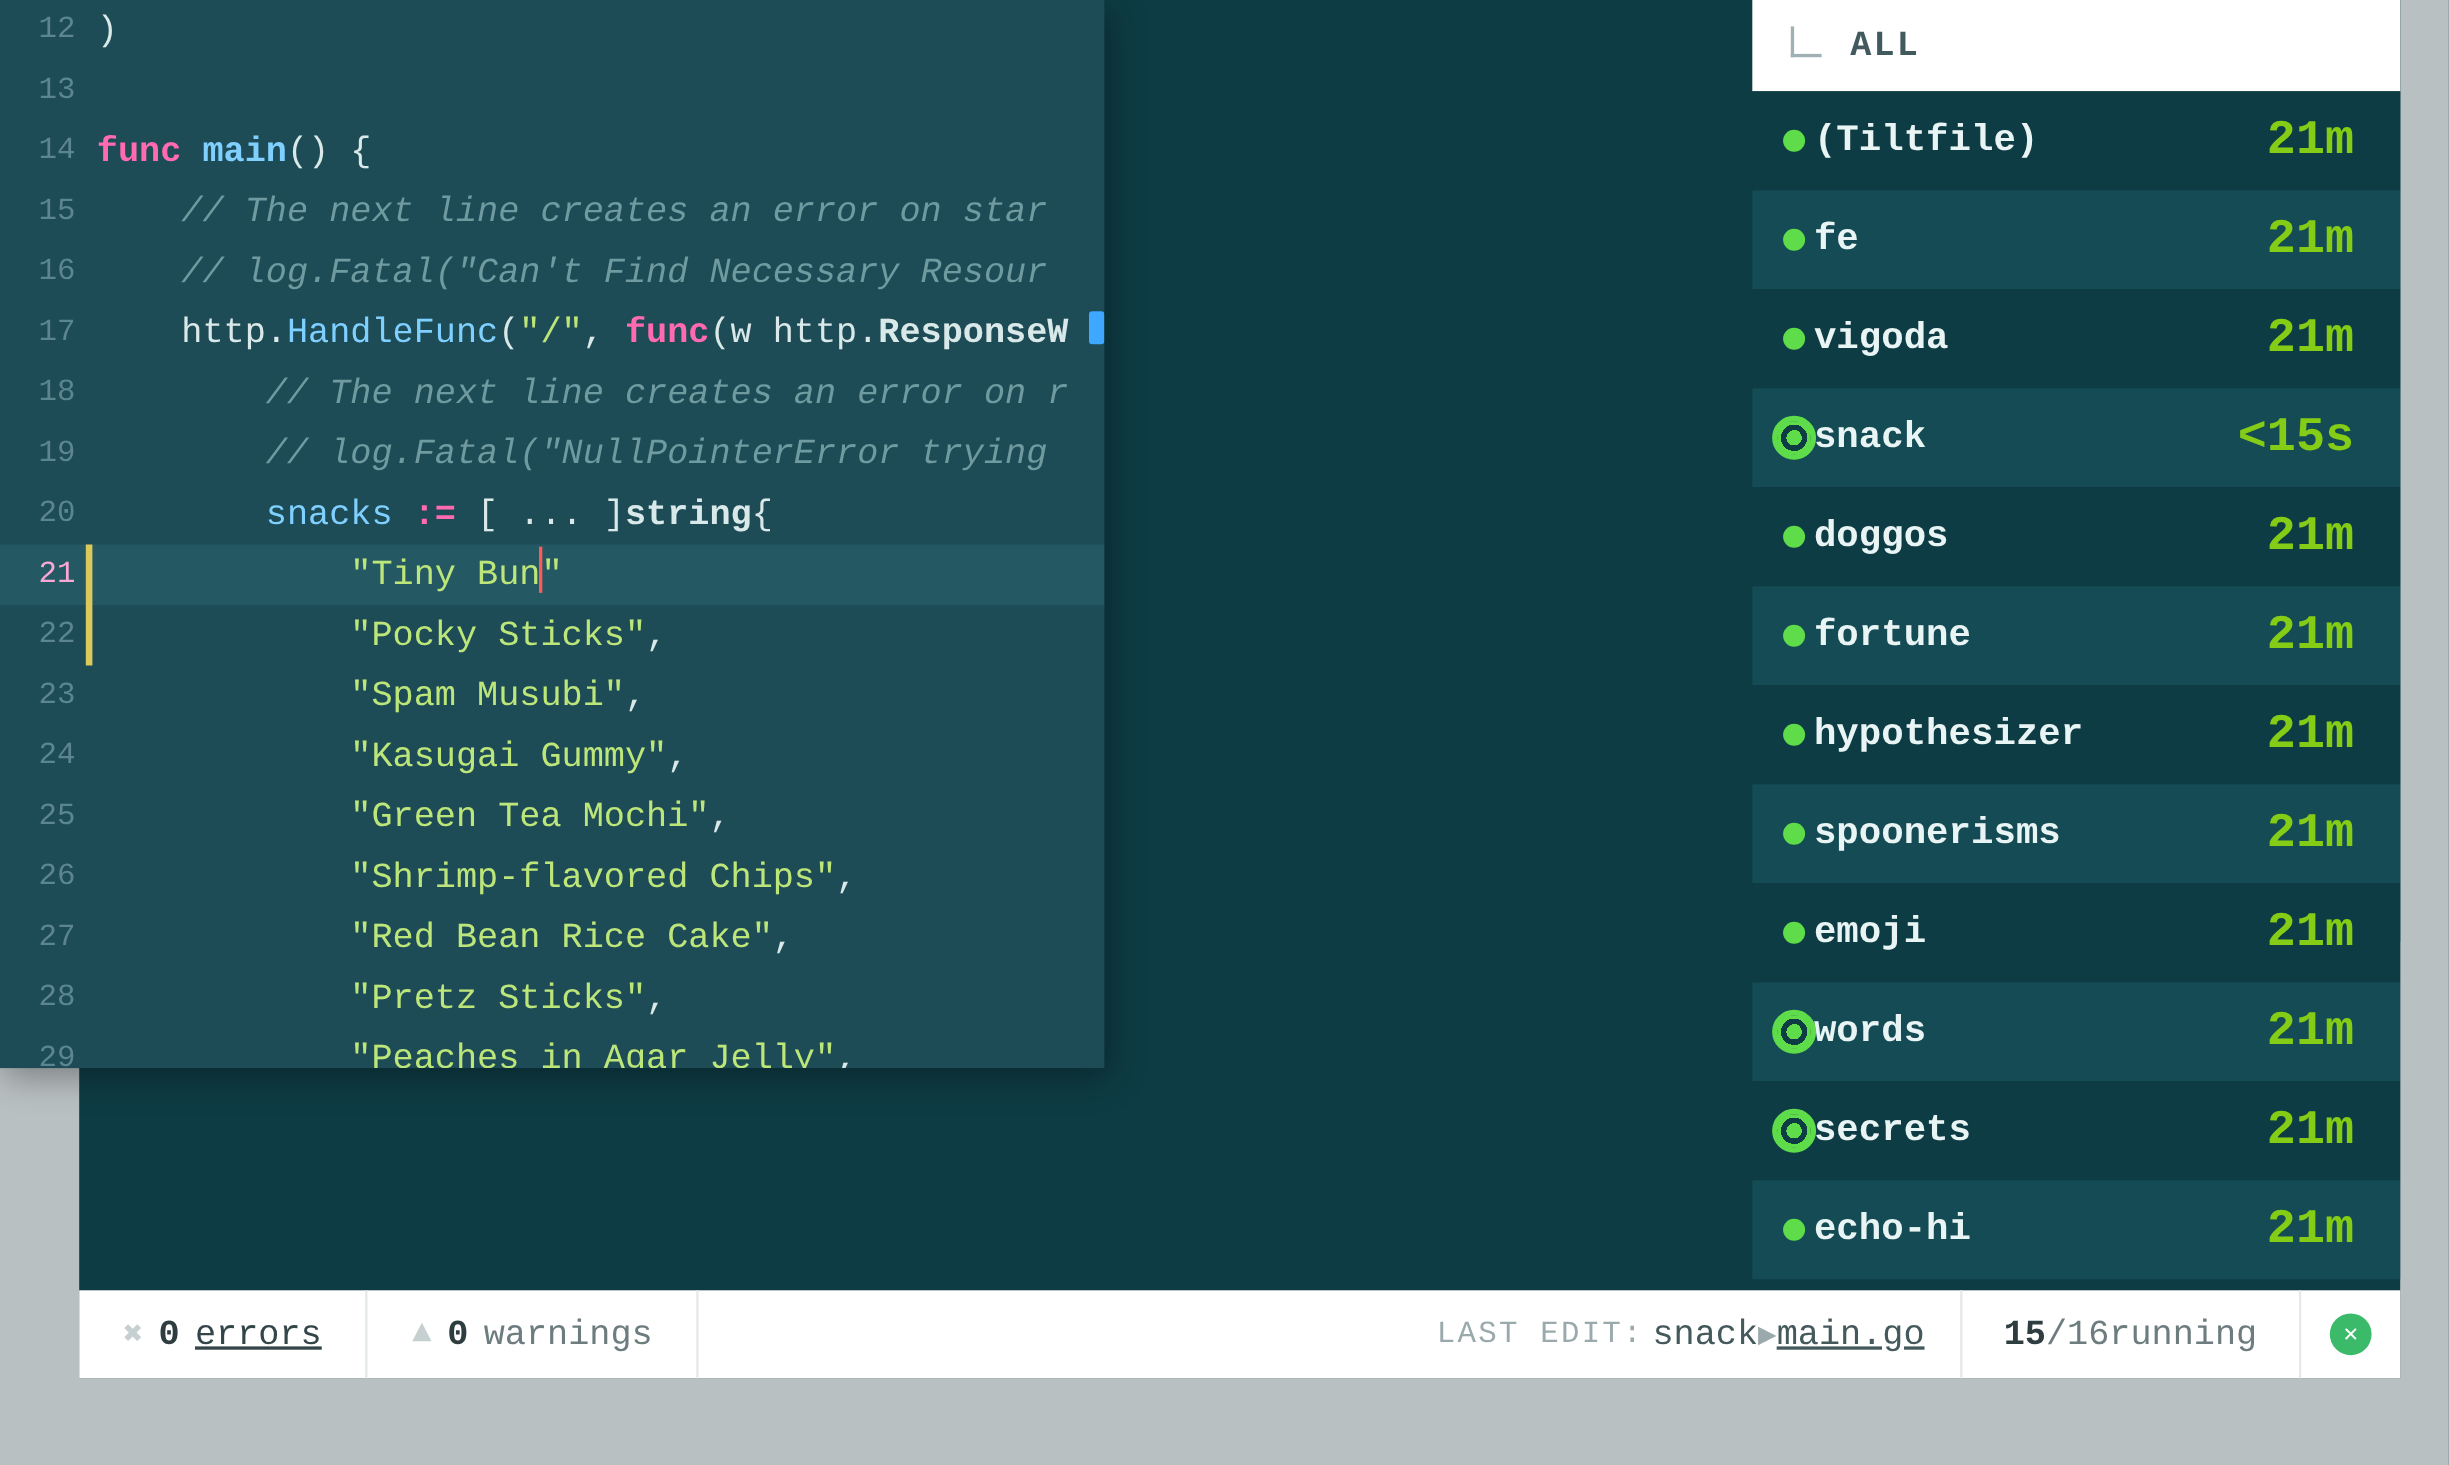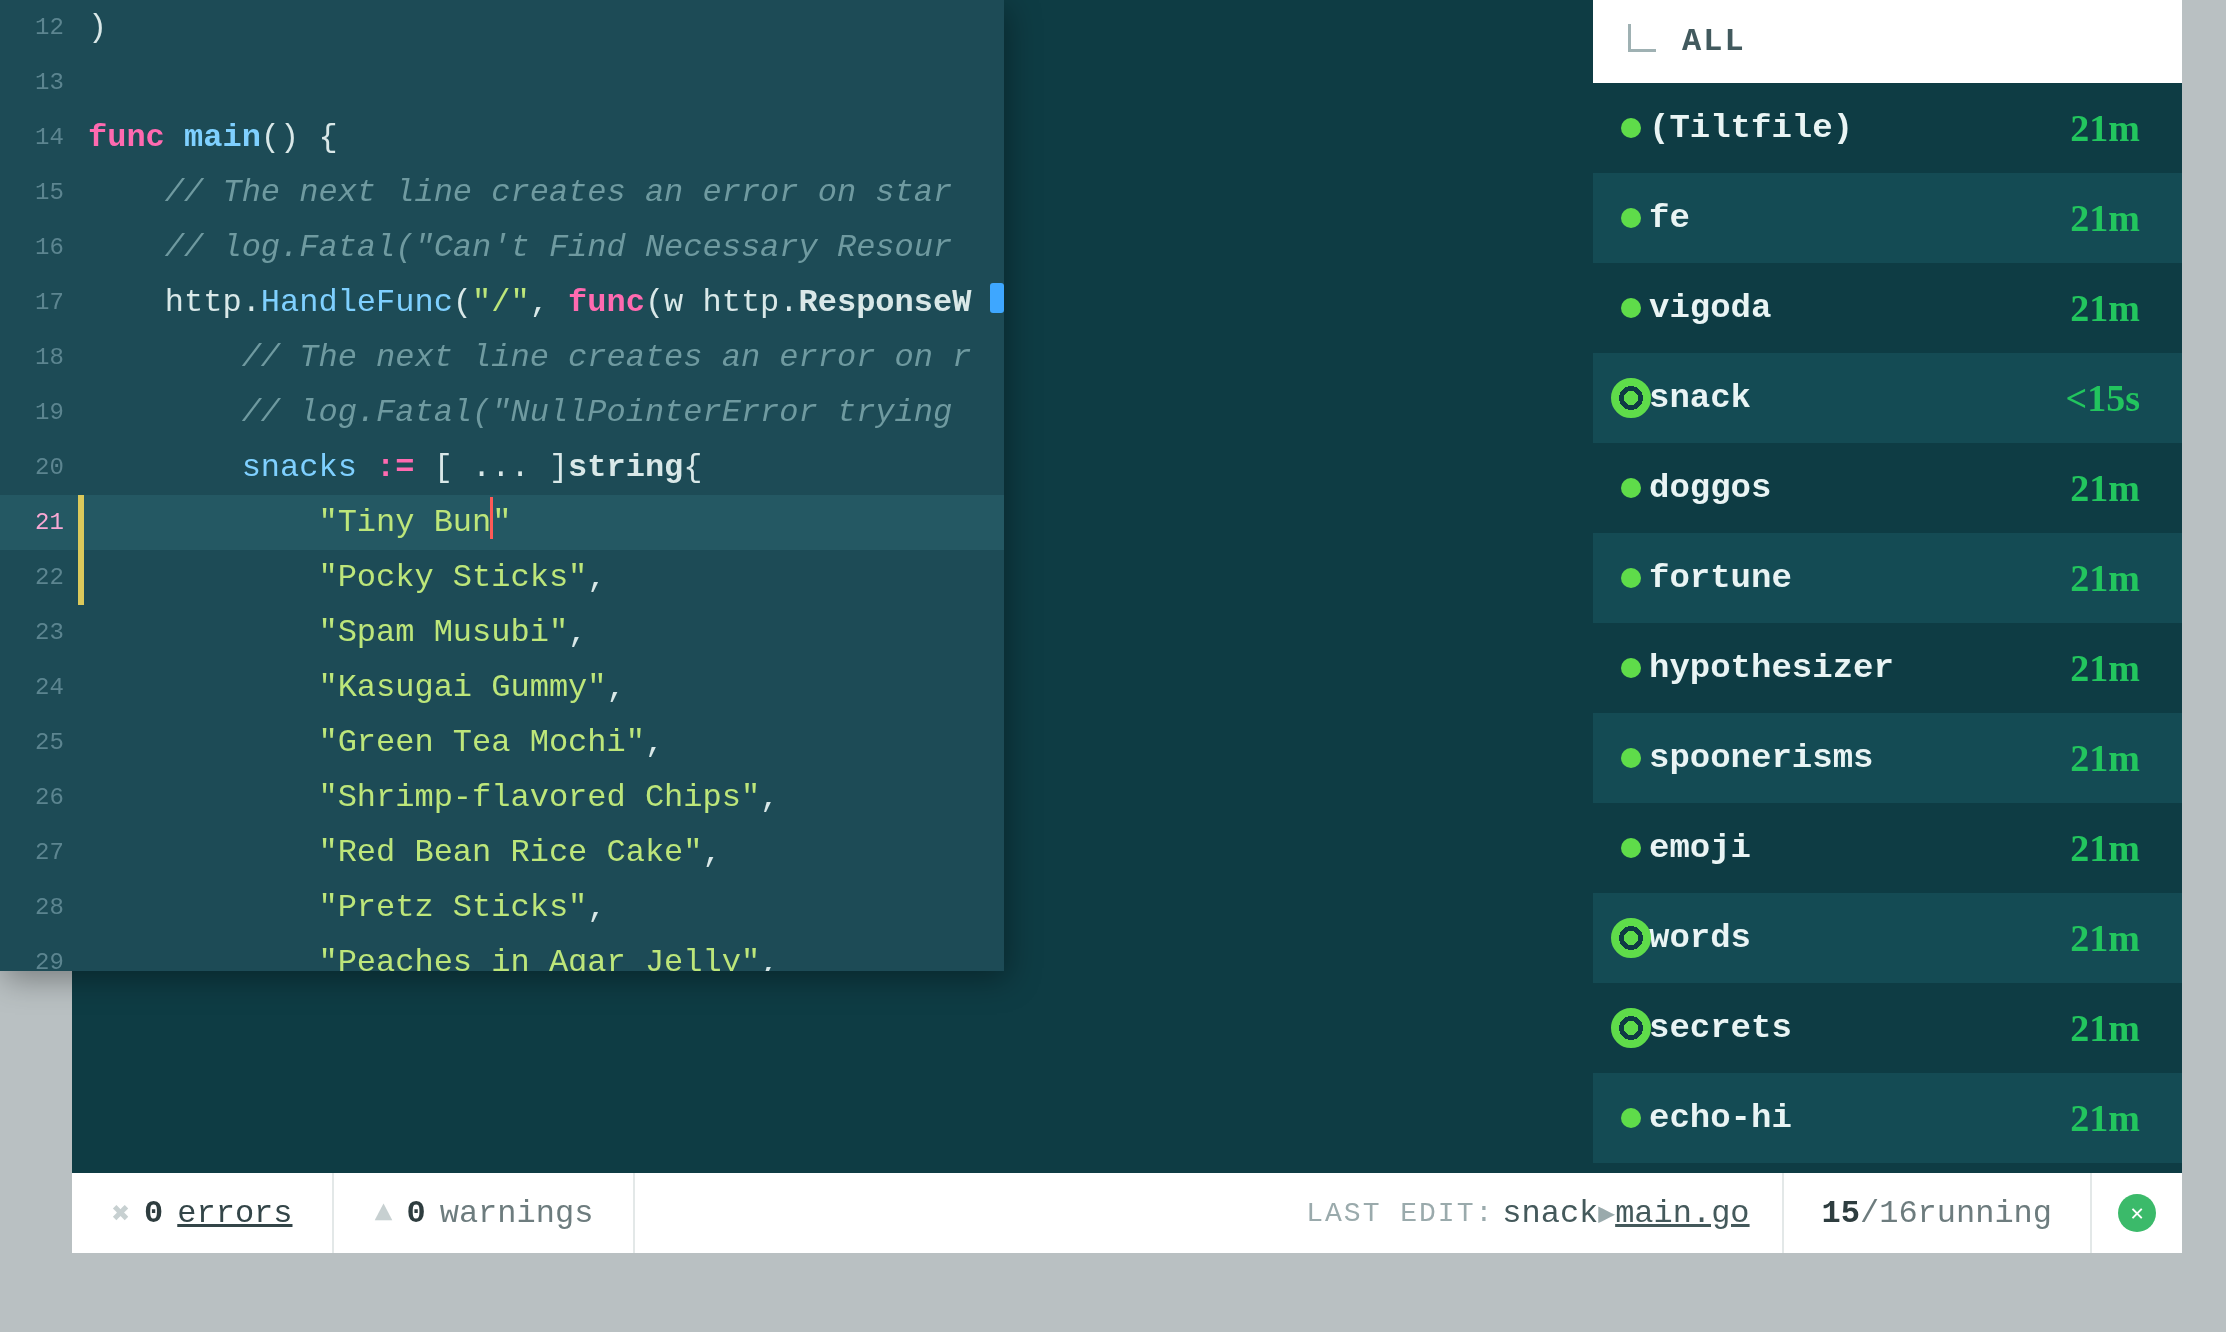--- a/index.html
+++ b/index.html
@@ -59,24 +59,23 @@
     background: #0e3c44;
     color: #e9f4f4;
     font-size: 34px;
     font-weight: 700;
     gap: 8px;
     cursor: pointer;
   }
   .res-item.alt { background: #144b54; }
   .res-item .ri-name { flex: 1; }
   .res-item .ri-time {
-    color: #22c55e;
+    color: #84cc16;
     font-weight: 600;
-    font-size: 38px;
-    font-family: Liberation Serif, serif;
+    font-size: 44px;
   }
   .status-dot {
     width: 20px; height: 20px;
     border-radius: 50%;
     background: #5fdc4a;
     flex-shrink: 0;
   }
   .status-ring {
     width: 40px; height: 40px;
     border-radius: 50%;
@@ -150,21 +149,21 @@
   .editor .row {
     display: flex;
     height: 55px;
     align-items: center;
   }
   .editor .ln {
     width: 78px;
     text-align: right;
     padding-right: 18px;
     color: #5c8590;
-    font-size: 24px;
+    font-size: 28px;
     flex-shrink: 0;
     user-select: none;
     padding-left: 35px;
   }
   .editor .code {
     white-space: pre;
     color: #d9e8e8;
     position: relative;
   }
   .editor .row.hl { background: #245863; }

